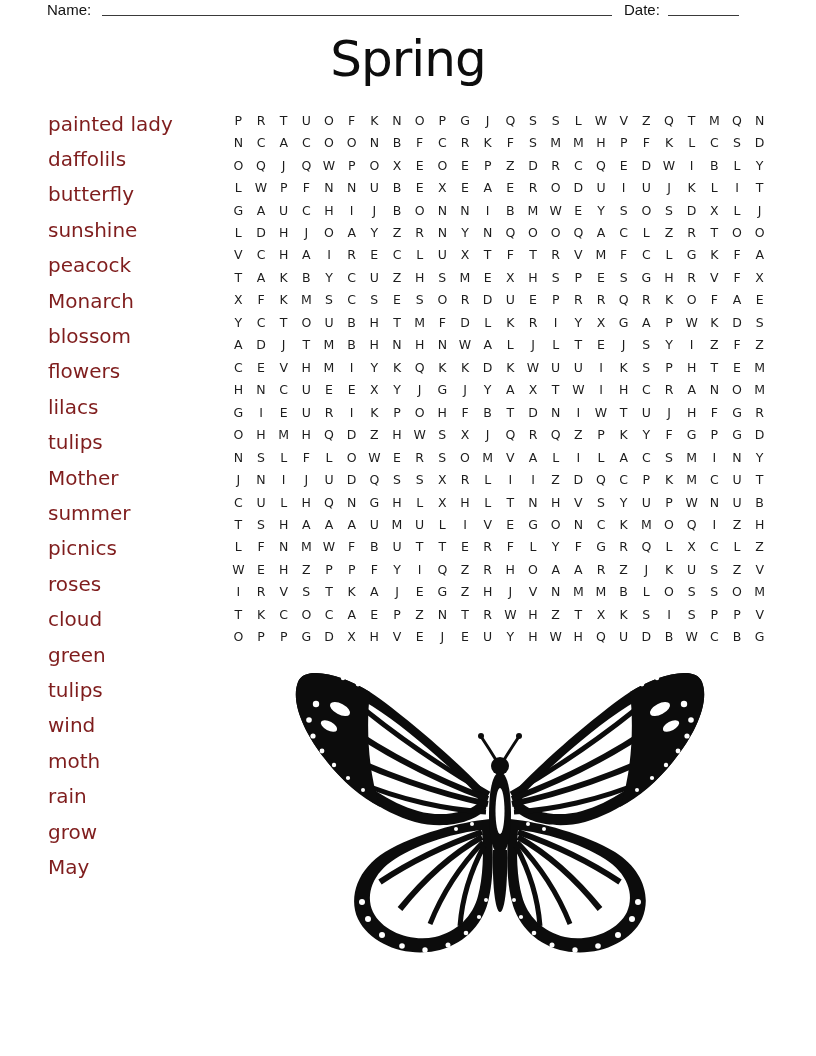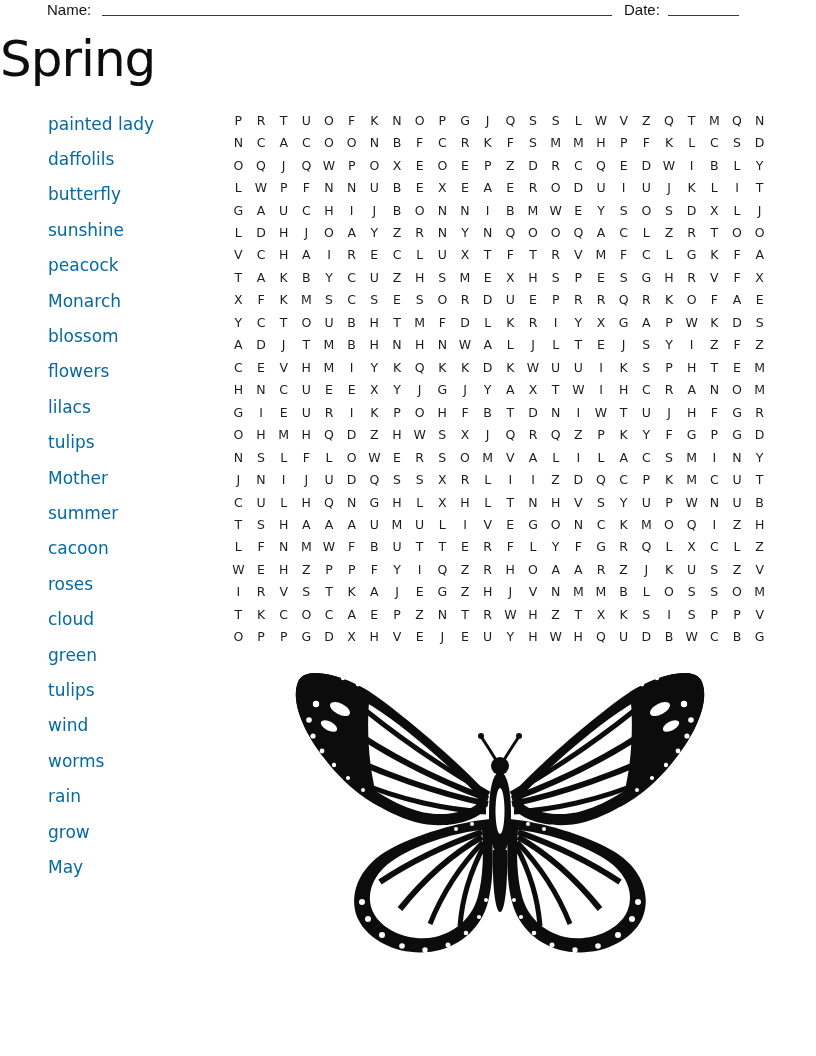--- a/index.html
+++ b/index.html
@@ -10,27 +10,27 @@
   .header-row{position:absolute;left:47px;top:0;width:692px;height:22px;}
   .hdr-label{position:absolute;top:1px;font-family:"Liberation Sans",sans-serif;
              font-size:15px;color:#111;text-align:center;}
   .name-label{left:0;}
   .date-label{left:577px;}
   .blank-line{position:absolute;top:15px;border-bottom:1.5px solid #3a3a3a;height:0;}
   .name-line{left:55px;width:510px;}
   .date-line{left:621px;width:71px;}
 
   
-  .title{position:absolute;left:0;top:30px;width:816px;
+  .title{position:absolute;left:0;top:30px;width:816px;text-align:center;
          font-size:50px;font-weight:500;letter-spacing:-1px;color:#0d0d0d;margin:0;}
 
   
   .words{position:absolute;left:48px;top:106px;margin:0;padding:0;list-style:none;}
   .words li{height:35.4px;display:flex;align-items:center;
-            font-size:17px;color:#0369a1;letter-spacing:0;}
+            font-size:20px;color:#7f1d1d;letter-spacing:0;}
 
   
   .grid{position:absolute;left:227px;top:109px;width:544px;height:539px;
         display:grid;grid-template-columns:repeat(24,1fr);grid-template-rows:repeat(24,1fr);}
   .grid .cell{display:flex;align-items:center;justify-content:center;
               font-size:12.5px;font-weight:500;color:#1d1d1d;}
 
   
   .butterfly{position:absolute;left:290px;top:654px;width:420px;height:305px;}
 </style>
@@ -54,27 +54,27 @@
       <li>butterfly</li>
       <li>sunshine</li>
       <li>peacock</li>
       <li>Monarch</li>
       <li>blossom</li>
       <li>flowers</li>
       <li>lilacs</li>
       <li>tulips</li>
       <li>Mother</li>
       <li>summer</li>
-      <li>cacoon</li>
+      <li>picnics</li>
       <li>roses</li>
       <li>cloud</li>
       <li>green</li>
       <li>tulips</li>
       <li>wind</li>
-      <li>worms</li>
+      <li>moth</li>
       <li>rain</li>
       <li>grow</li>
       <li>May</li>
     </ul>
 
   <div class="grid">
       <span class="cell">P</span>
       <span class="cell">R</span>
       <span class="cell">T</span>
       <span class="cell">U</span>

